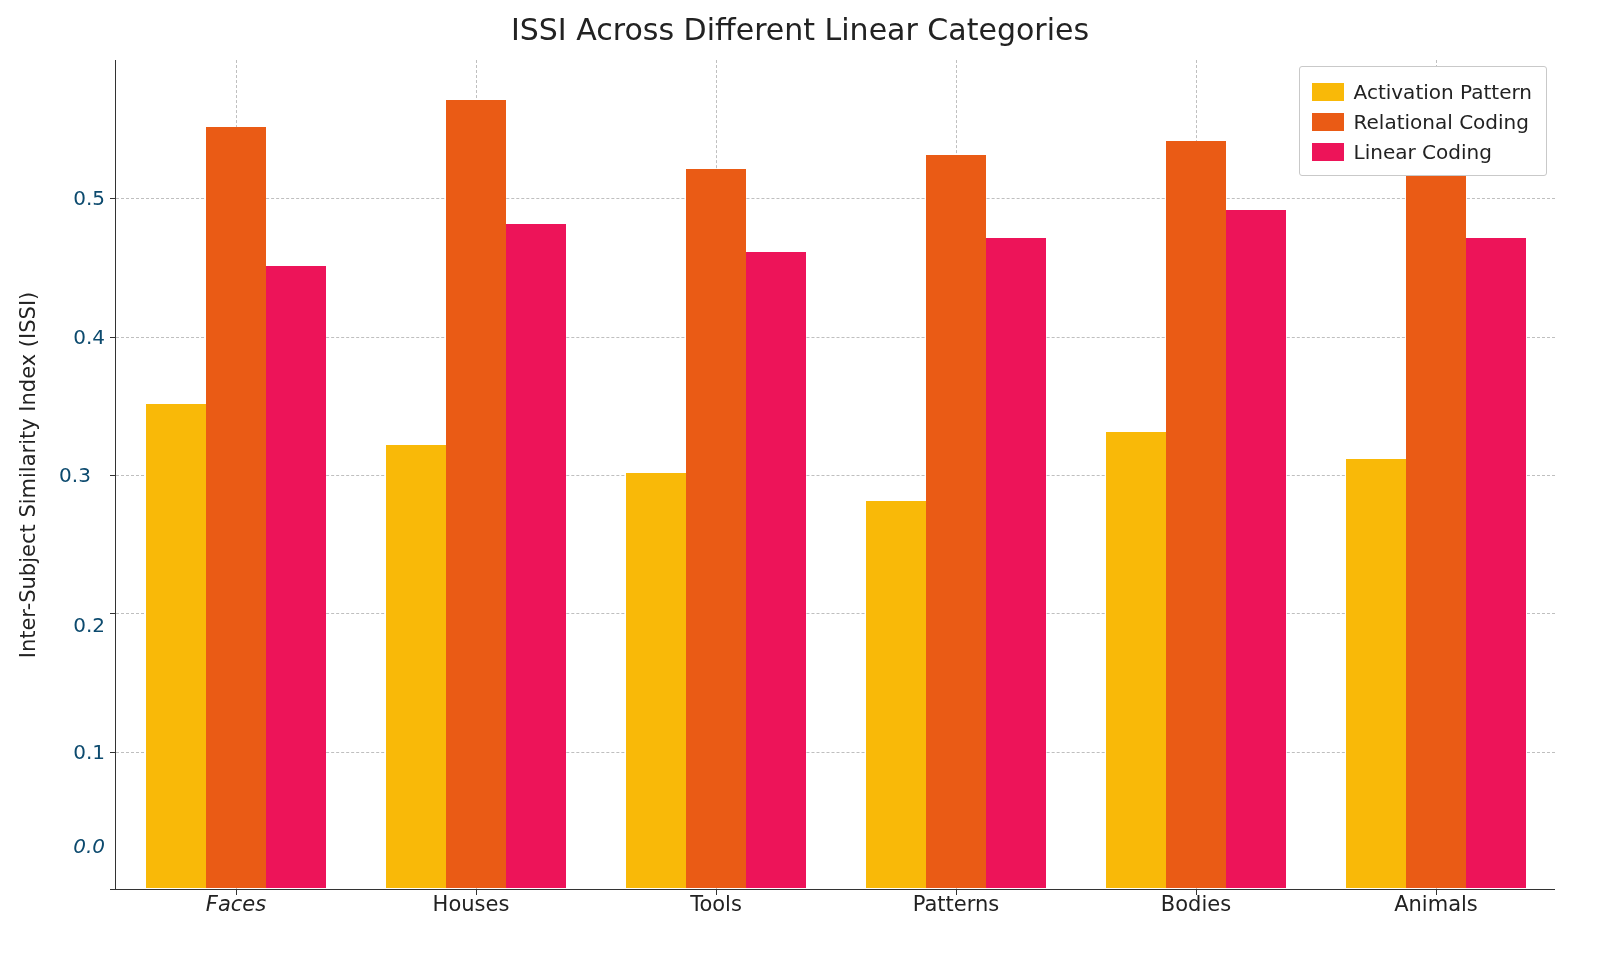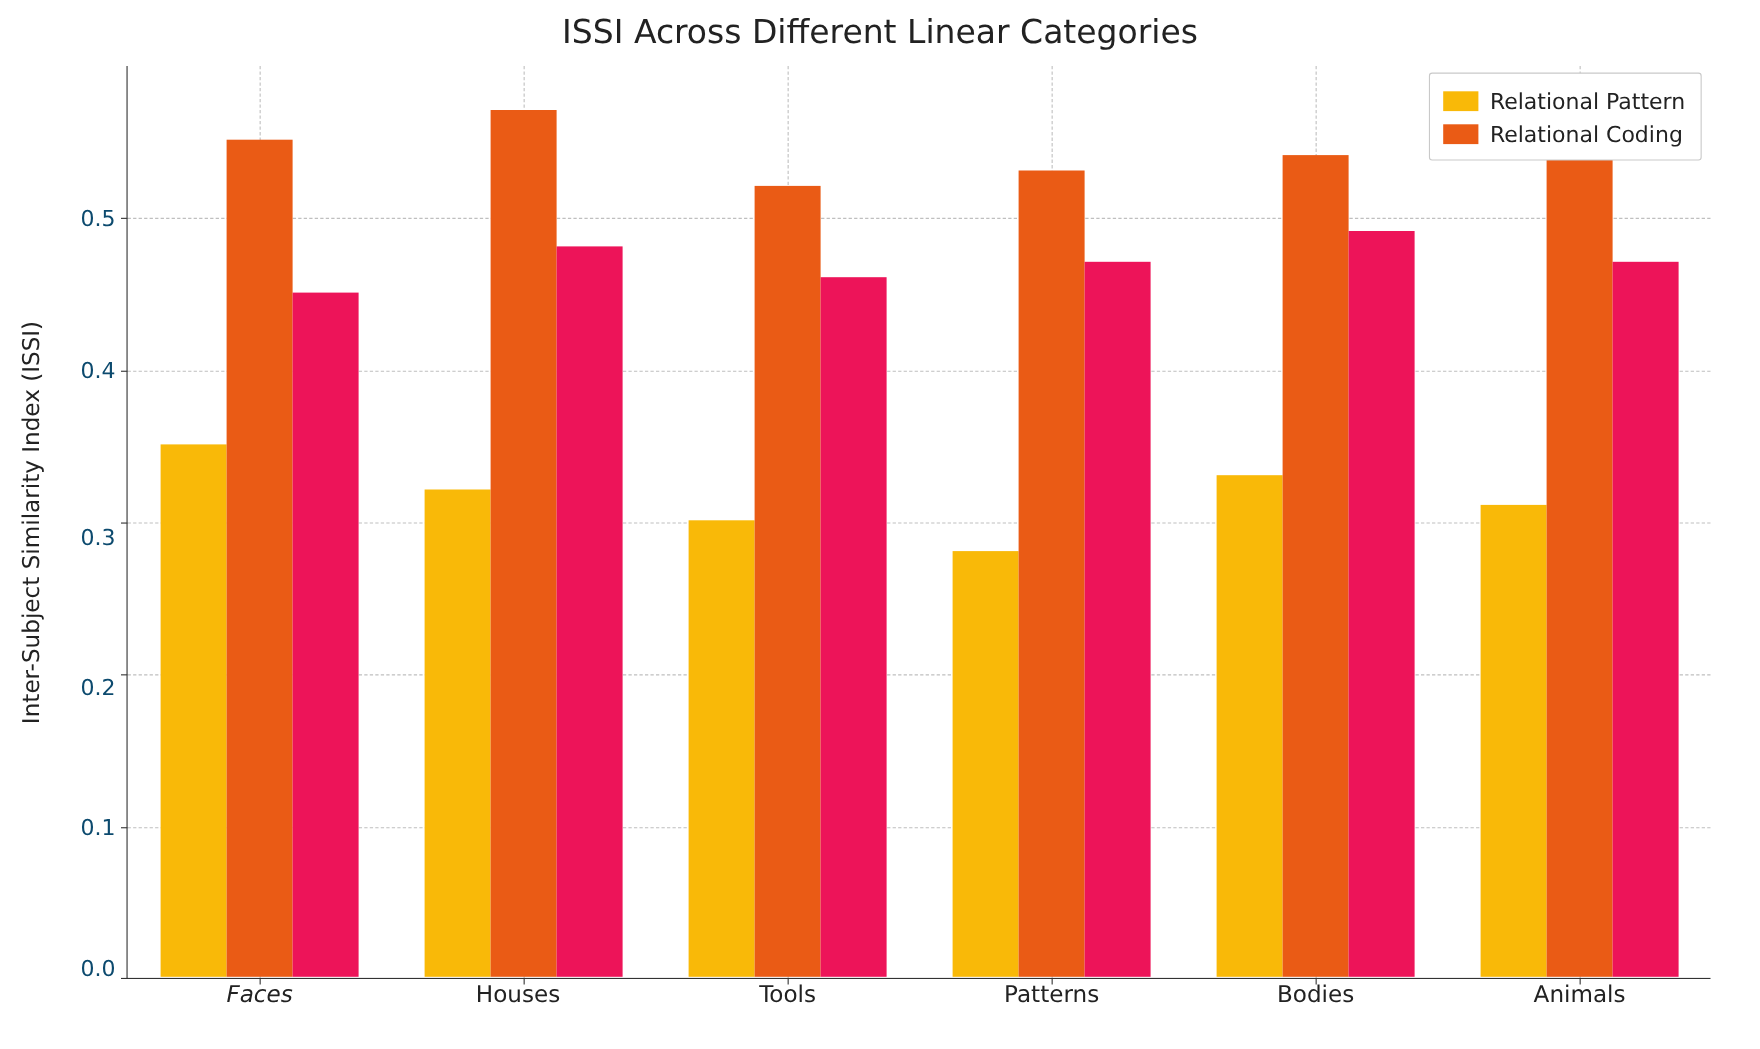--- a/index.html
+++ b/index.html
@@ -113,24 +113,24 @@
     border-left: 1.5px solid #333;
   }
 </style>
 </head>
 <body>
 
 <div class="stage">
   <div class="title">ISSI Across Different Linear Categories</div>
   <div class="ylabel">Inter-Subject Similarity Index (ISSI)</div>
 
-  <div class="ytick-label" style="top:880px;">0.0</div>
+  <div class="ytick-label" style="top:846px;font-style:italic;">0.0</div>
   <div class="ytick-label" style="top:751.7px;text-align:right;">0.1</div>
   <div class="ytick-label" style="top:613.3px;margin-top:12px;">0.2</div>
-  <div class="ytick-label" style="top:488px;">0.3</div>
+  <div class="ytick-label" style="top:475px;text-align:center;">0.3</div>
   <div class="ytick-label" style="top:336.7px;">0.4</div>
   <div class="ytick-label" style="top:198.3px;">0.5</div>
 
   <div class="plot">
 
     <div class="grid-h" style="top:691.7px;"></div>
     <div class="grid-h" style="top:553.3px;"></div>
     <div class="grid-h" style="top:415px;"></div>
     <div class="grid-h" style="top:276.7px;"></div>
     <div class="grid-h" style="top:138.3px;"></div>
@@ -183,22 +183,26 @@
     <div class="bar" style="left:1050px; width:60px; height:747.0px; background:#ea5b15;"></div>
     <div class="bar" style="left:1110px; width:60px; height:677.8px; background:#ed1459;"></div>
 
     <div class="bar" style="left:1230px; width:60px; height:428.8px; background:#f9b908;"></div>
     <div class="bar" style="left:1290px; width:60px; height:774.7px; background:#ea5b15;"></div>
     <div class="bar" style="left:1350px; width:60px; height:650.2px; background:#ed1459;"></div>
 
     <div class="legend">
       <div class="legend-row">
         <span class="legend-swatch" style="background:#f9b908;"></span>
-        <span>Relational Pattern</span>
+        <span>Activation Pattern</span>
       </div>
       <div class="legend-row">
         <span class="legend-swatch" style="background:#ea5b15;"></span>
         <span>Relational Coding</span>
       </div>
+      <div class="legend-row">
+        <span class="legend-swatch" style="background:#ed1459;"></span>
+        <span>Linear Coding</span>
+      </div>
     </div>
 
   </div>
 </div>
 
 </body></html>

